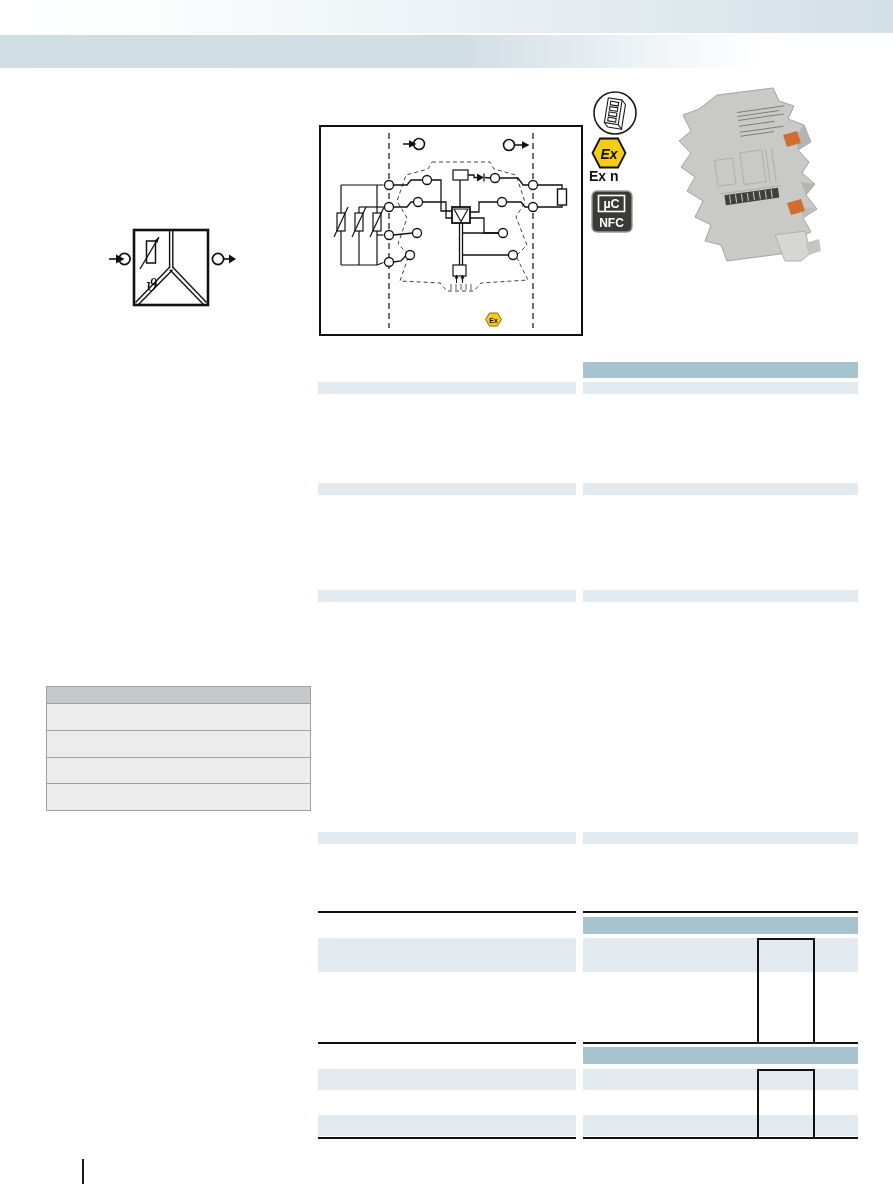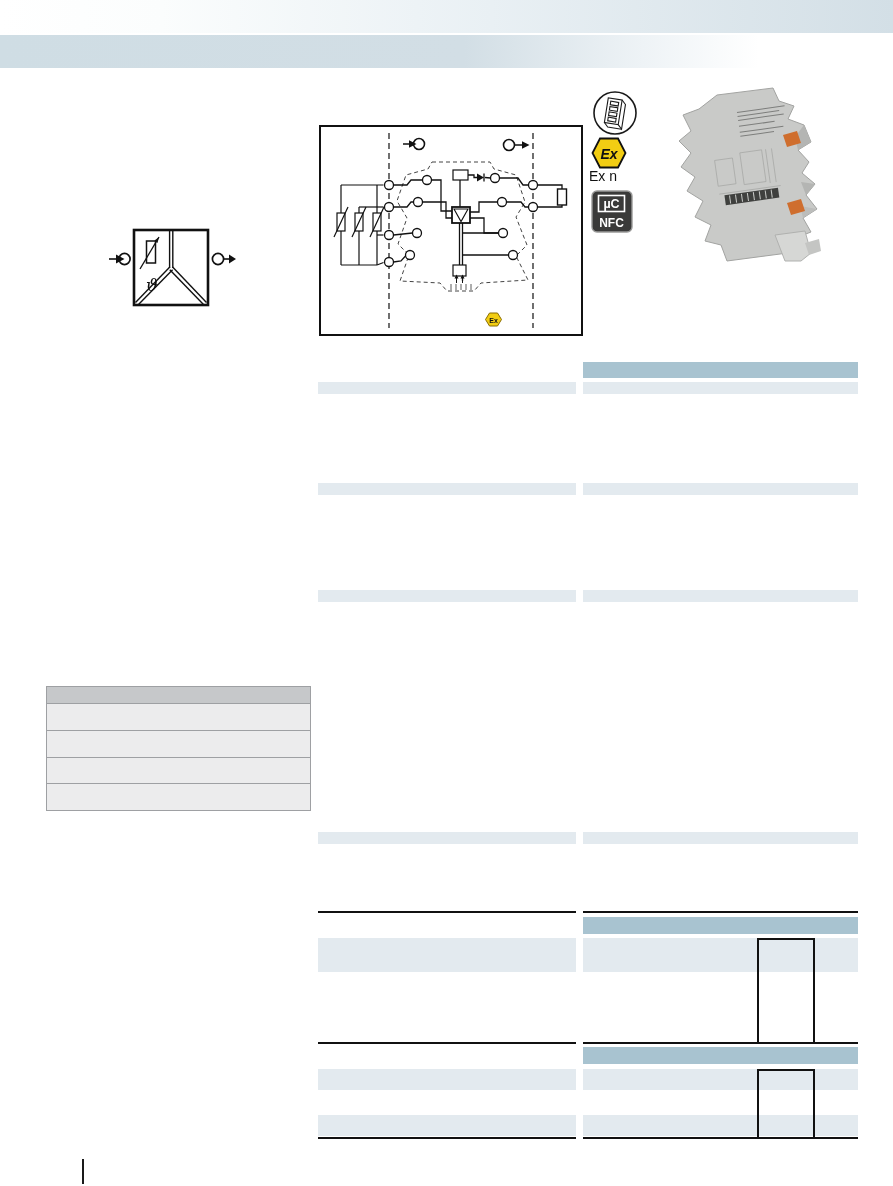--- a/index.html
+++ b/index.html
@@ -25,21 +25,21 @@
   
   .wavebox{border:2px solid #111;border-bottom:none;background:transparent;}
 
   
   .order-table{left:46px;top:686px;width:265px;height:125px;border:1px solid #9ea0a3;
     box-sizing:border-box;display:flex;flex-direction:column;}
   .order-table .thead{height:16px;background:#c6c8ca;flex:0 0 auto;}
   .order-table .trow{flex:1 1 auto;background:#ececed;border-top:1px solid #9ea0a3;}
 
   
-  .exn-caption{left:589px;top:168px;width:50px;font-weight:normal;font-size:14px;color:#111;}
+  .exn-caption{left:589px;top:168px;width:50px;font-weight:bold;font-size:14px;color:#111;}
 
   .footer-div{left:82px;top:1159px;width:2px;height:25px;background:#1a1a1a;}
 
   svg text{font-family:"Liberation Sans", sans-serif;}
   .theta-t{font-family:"DejaVu Serif", serif;font-style:italic;}
 </style>
 </head>
 <body>
 
 <div class="page">

